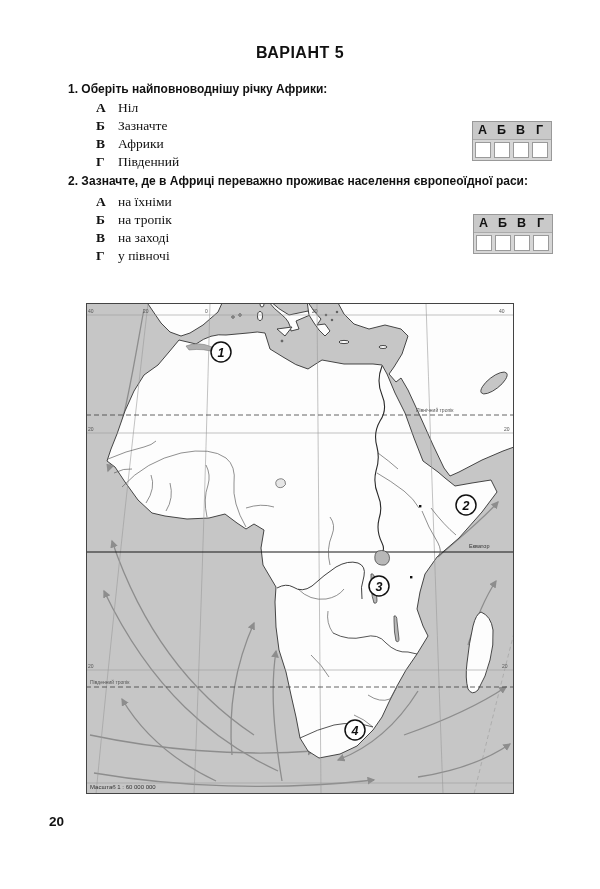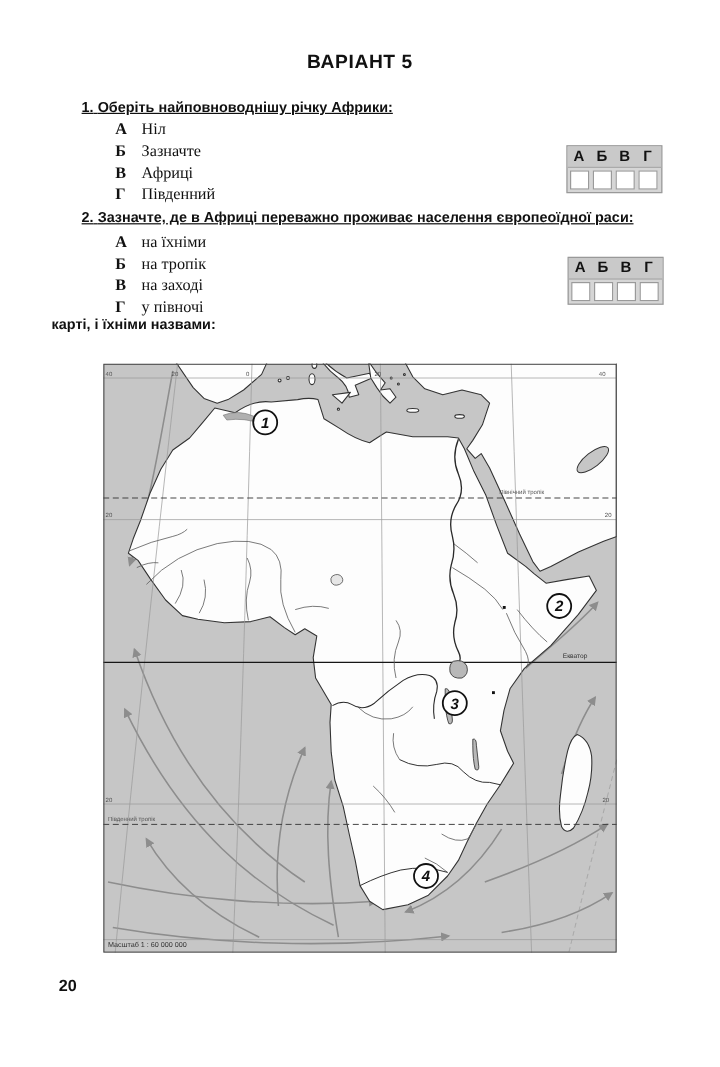--- a/index.html
+++ b/index.html
@@ -6,21 +6,21 @@
   html,body { width:600px; height:889px; background:#ffffff; }
   body { position:relative; font-family:"Liberation Sans", sans-serif; color:#111; overflow:hidden; }
 
   .abs { position:absolute; }
 
   #variant-title { top:44px; left:0; width:600px; text-align:center;
     font-size:16px; font-weight:700; letter-spacing:.5px; }
 
   .q-text { left:43px; width:514px; font-size:12px; font-weight:700; line-height:15px; }
   .q-text .q-num { font-weight:700; }
-  .indent { text-indent:25px;text-decoration:underline; }
+  .indent { text-indent:25px; }
   .justify { text-align:justify; text-align-last:justify; }
 
   .opts { left:96px; font-family:"Liberation Serif", serif; font-size:13.5px; line-height:18px; }
   .opt-row { display:flex; }
   .opt-letter { width:22px; font-weight:700; }
 
   .agrid { width:80px; border:1px solid #999; background:#d6d6d6; }
   .agrid-head { display:flex; background:#c9c9c9; border-bottom:1px solid #aaa; }
   .agrid-head span { width:19px; text-align:center; font-weight:700; font-size:12.5px; line-height:17px; }
   .agrid-cells { display:flex; gap:3px; padding:2px; }
@@ -44,21 +44,21 @@
   <div class="opt-row">
     <span class="opt-letter">А</span>
     <span>Ніл</span>
   </div>
   <div class="opt-row">
     <span class="opt-letter">Б</span>
     <span>Зазначте</span>
   </div>
   <div class="opt-row">
     <span class="opt-letter">В</span>
-    <span>Африці</span>
+    <span>Африки</span>
   </div>
   <div class="opt-row">
     <span class="opt-letter">Г</span>
     <span>Південний</span>
   </div>
 </div>
 <div class="abs agrid" style="left:472px; top:121px;">
   <div class="agrid-head">
     <span>А</span>
     <span>Б</span>
@@ -104,21 +104,20 @@
   </div>
   <div class="agrid-cells">
     <div class="cell"></div>
     <div class="cell"></div>
     <div class="cell"></div>
     <div class="cell"></div>
   </div>
 </div>
 
 <div class="abs q-text" style="top:263px;">
-  <div>карті, і їхніми назвами:</div>
 </div>
 
 <div id="map-wrap" class="abs">
 <svg viewBox="0 0 428 491" width="428" height="491">
   <defs>
     <marker id="arr" markerWidth="7" markerHeight="7" refX="5" refY="3" orient="auto">
       <path d="M0,0 L6,3 L0,6 Z" fill="#8d8d8d"></path>
     </marker>
   </defs>
 

